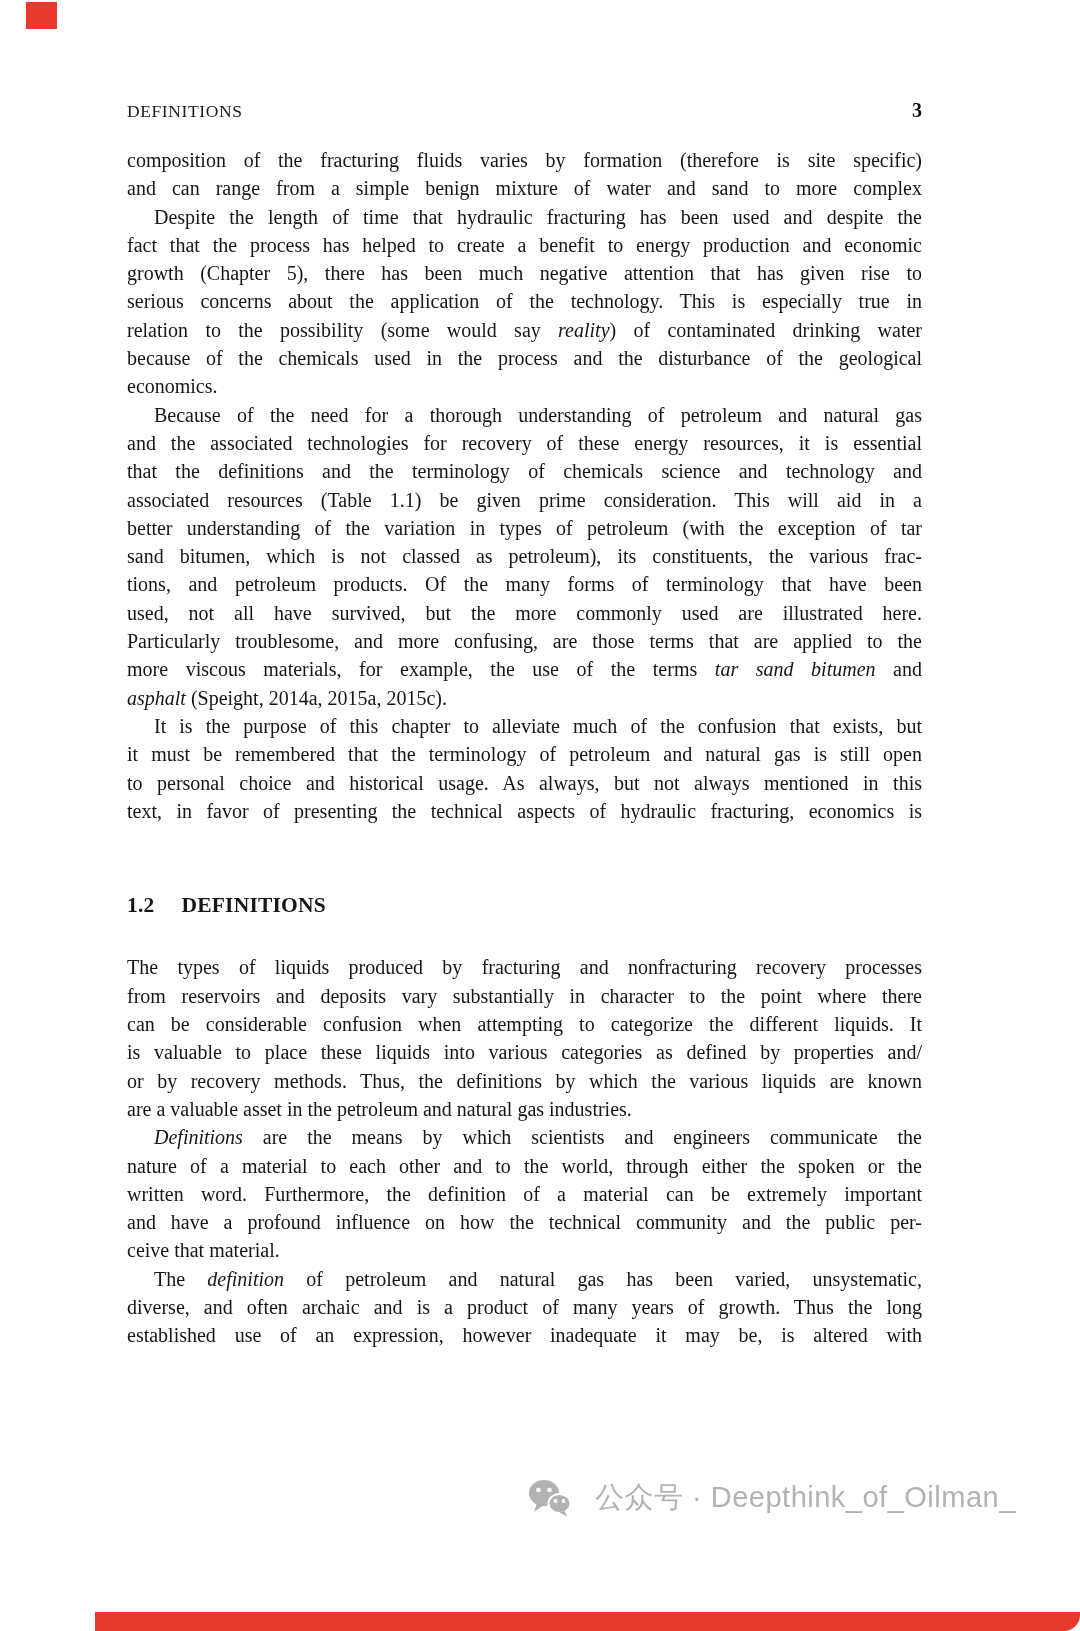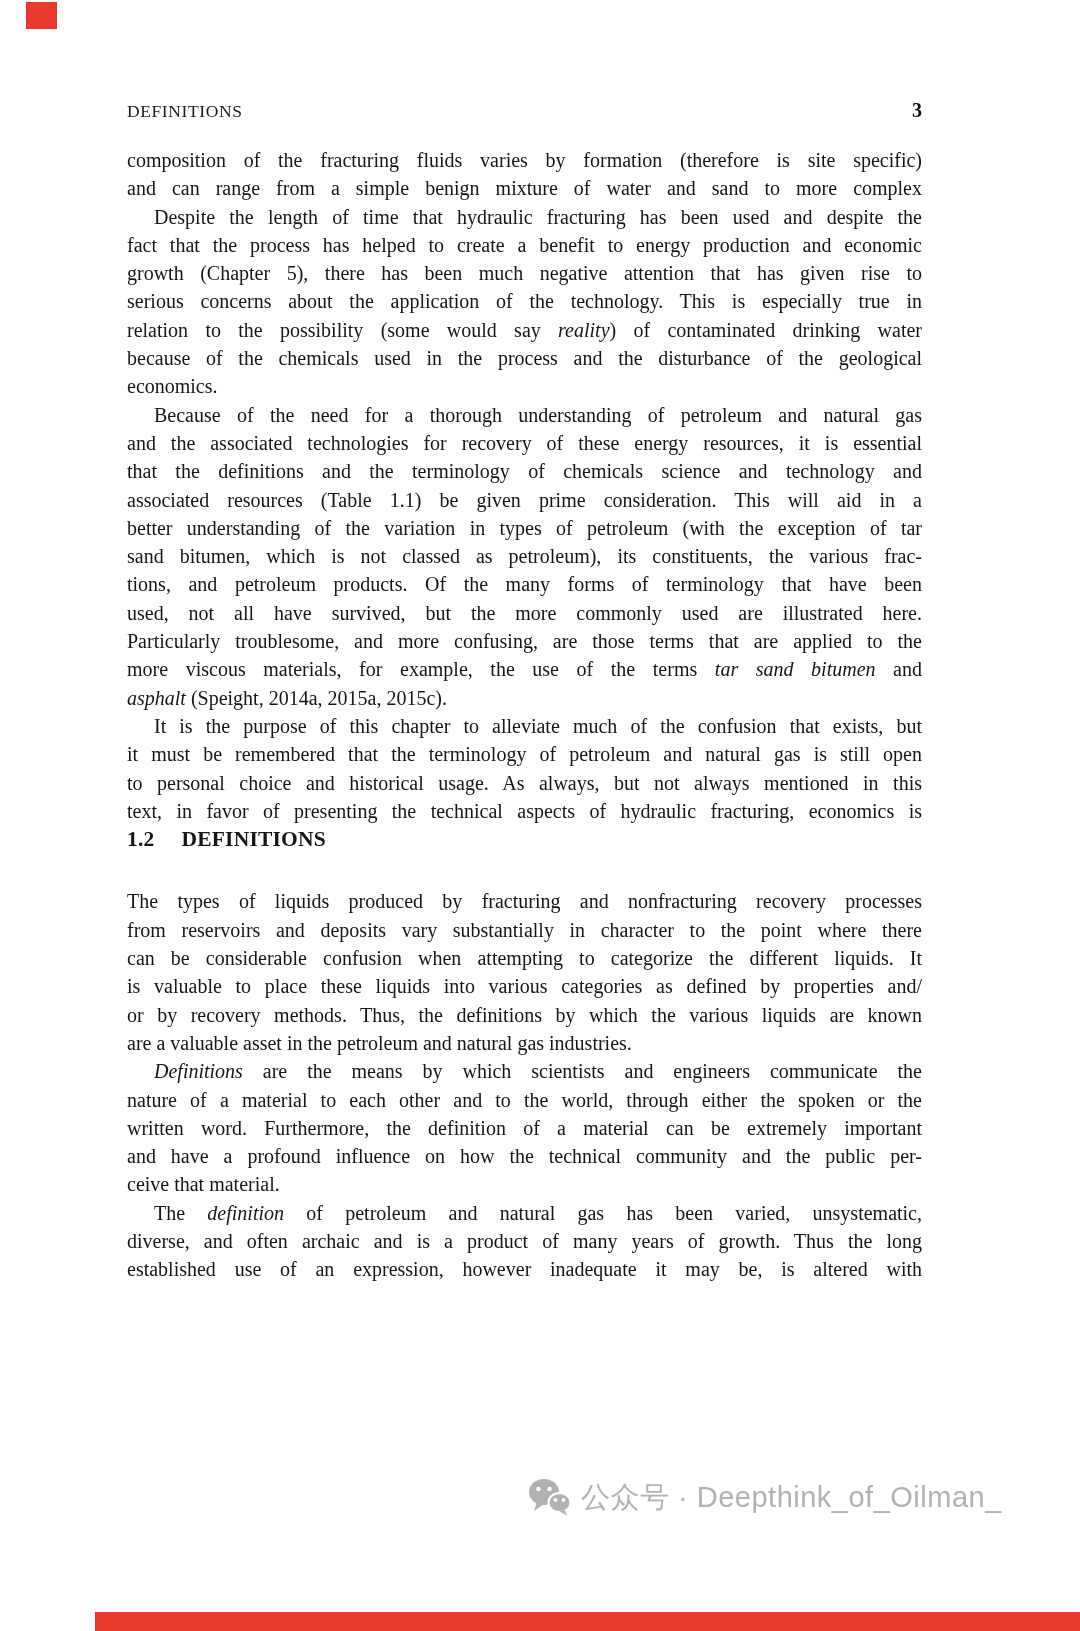--- a/index.html
+++ b/index.html
@@ -4,20 +4,21 @@
 <style>
   html, body { margin: 0; padding: 0; background: #ffffff; }
   #page {
     position: relative;
     width: 1080px;
     height: 1631px;
     background: #ffffff;
     overflow: hidden;
     font-family: "Liberation Serif", serif;
     color: #1a1a1a;
+    border-radius: 16px;
   }
 
   
   .red-square {
     position: absolute;
     left: 26px; top: 2px;
     width: 31px; height: 27px;
   }
   .red-bar {
     position: absolute;
@@ -58,32 +59,33 @@
   .line {
     text-align: justify;
     text-align-last: justify;
   }
   .line--last { text-align-last: left; }
   .paragraph.indent .line:first-child { text-indent: 27px; }
 
   .section-heading {
     font-weight: bold;
     font-size: 21.5px;
+    margin-top: 66px;
     margin-bottom: 34px;
     letter-spacing: 0.2px;
   }
   .heading-number { margin-right: 27px; }
 
   
   .watermark {
     position: absolute;
     left: 528px; top: 1478px;
     display: flex;
-    align-items: flex-start;
-    gap: 9px;
+    align-items: center;
+    gap: 23px;
   }
   .watermark-text {
     font-family: "Liberation Sans", sans-serif;
     font-size: 29px;
     letter-spacing: 0.5px;
     white-space: nowrap;
   }
 </style>
 </head>
 <body>

